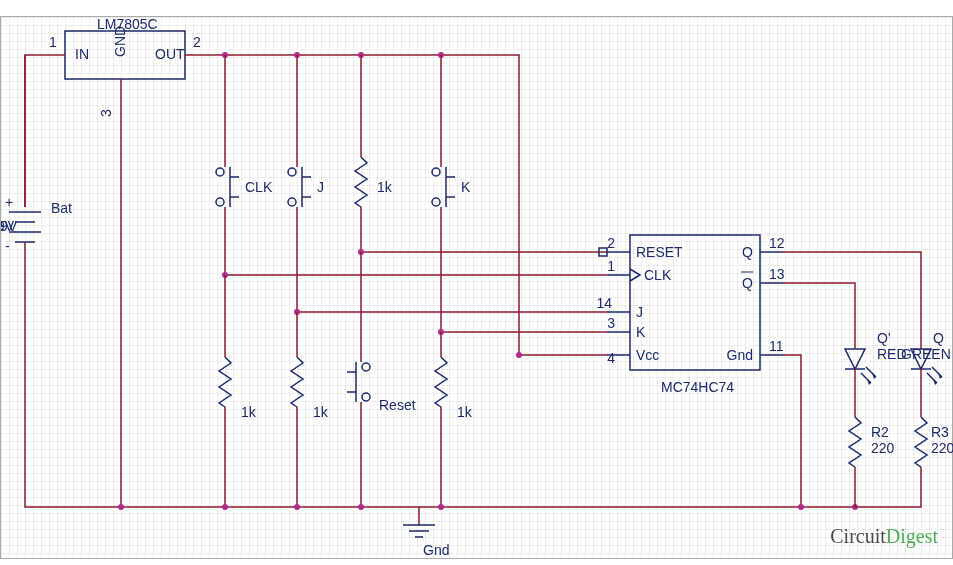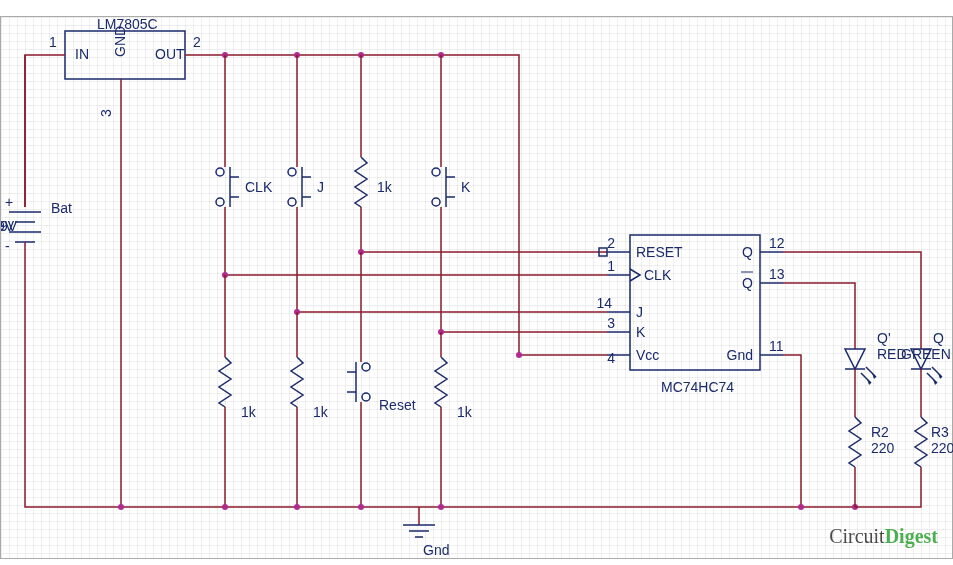--- a/index.html
+++ b/index.html
@@ -26,21 +26,21 @@
     font-size: 14px;
     fill: #1a2a6c;
   }
   .wire { stroke:#8b1a2b; stroke-width:1.5; fill:none; }
   .comp { stroke:#1a2a6c; stroke-width:1.5; fill:none; }
   .junction { fill:#b02a8f; stroke:none; }
   .watermark {
     position:absolute; right:14px; bottom:10px;
     font-size:20px; color:#4a4a4a; font-family:Georgia,serif;
   }
-  .watermark b { color:#4caf50; font-weight:bold; }
+  .watermark b { color:#4caf50; font-weight:normal; }
 </style>
 </head>
 <body>
 
 <div class="canvas">
 <svg width="953" height="565" viewBox="0 0 953 565">
 
   <g>
     <rect x="64" y="14" width="120" height="48" class="comp"></rect>
     <text x="96" y="12">LM7805C</text>

